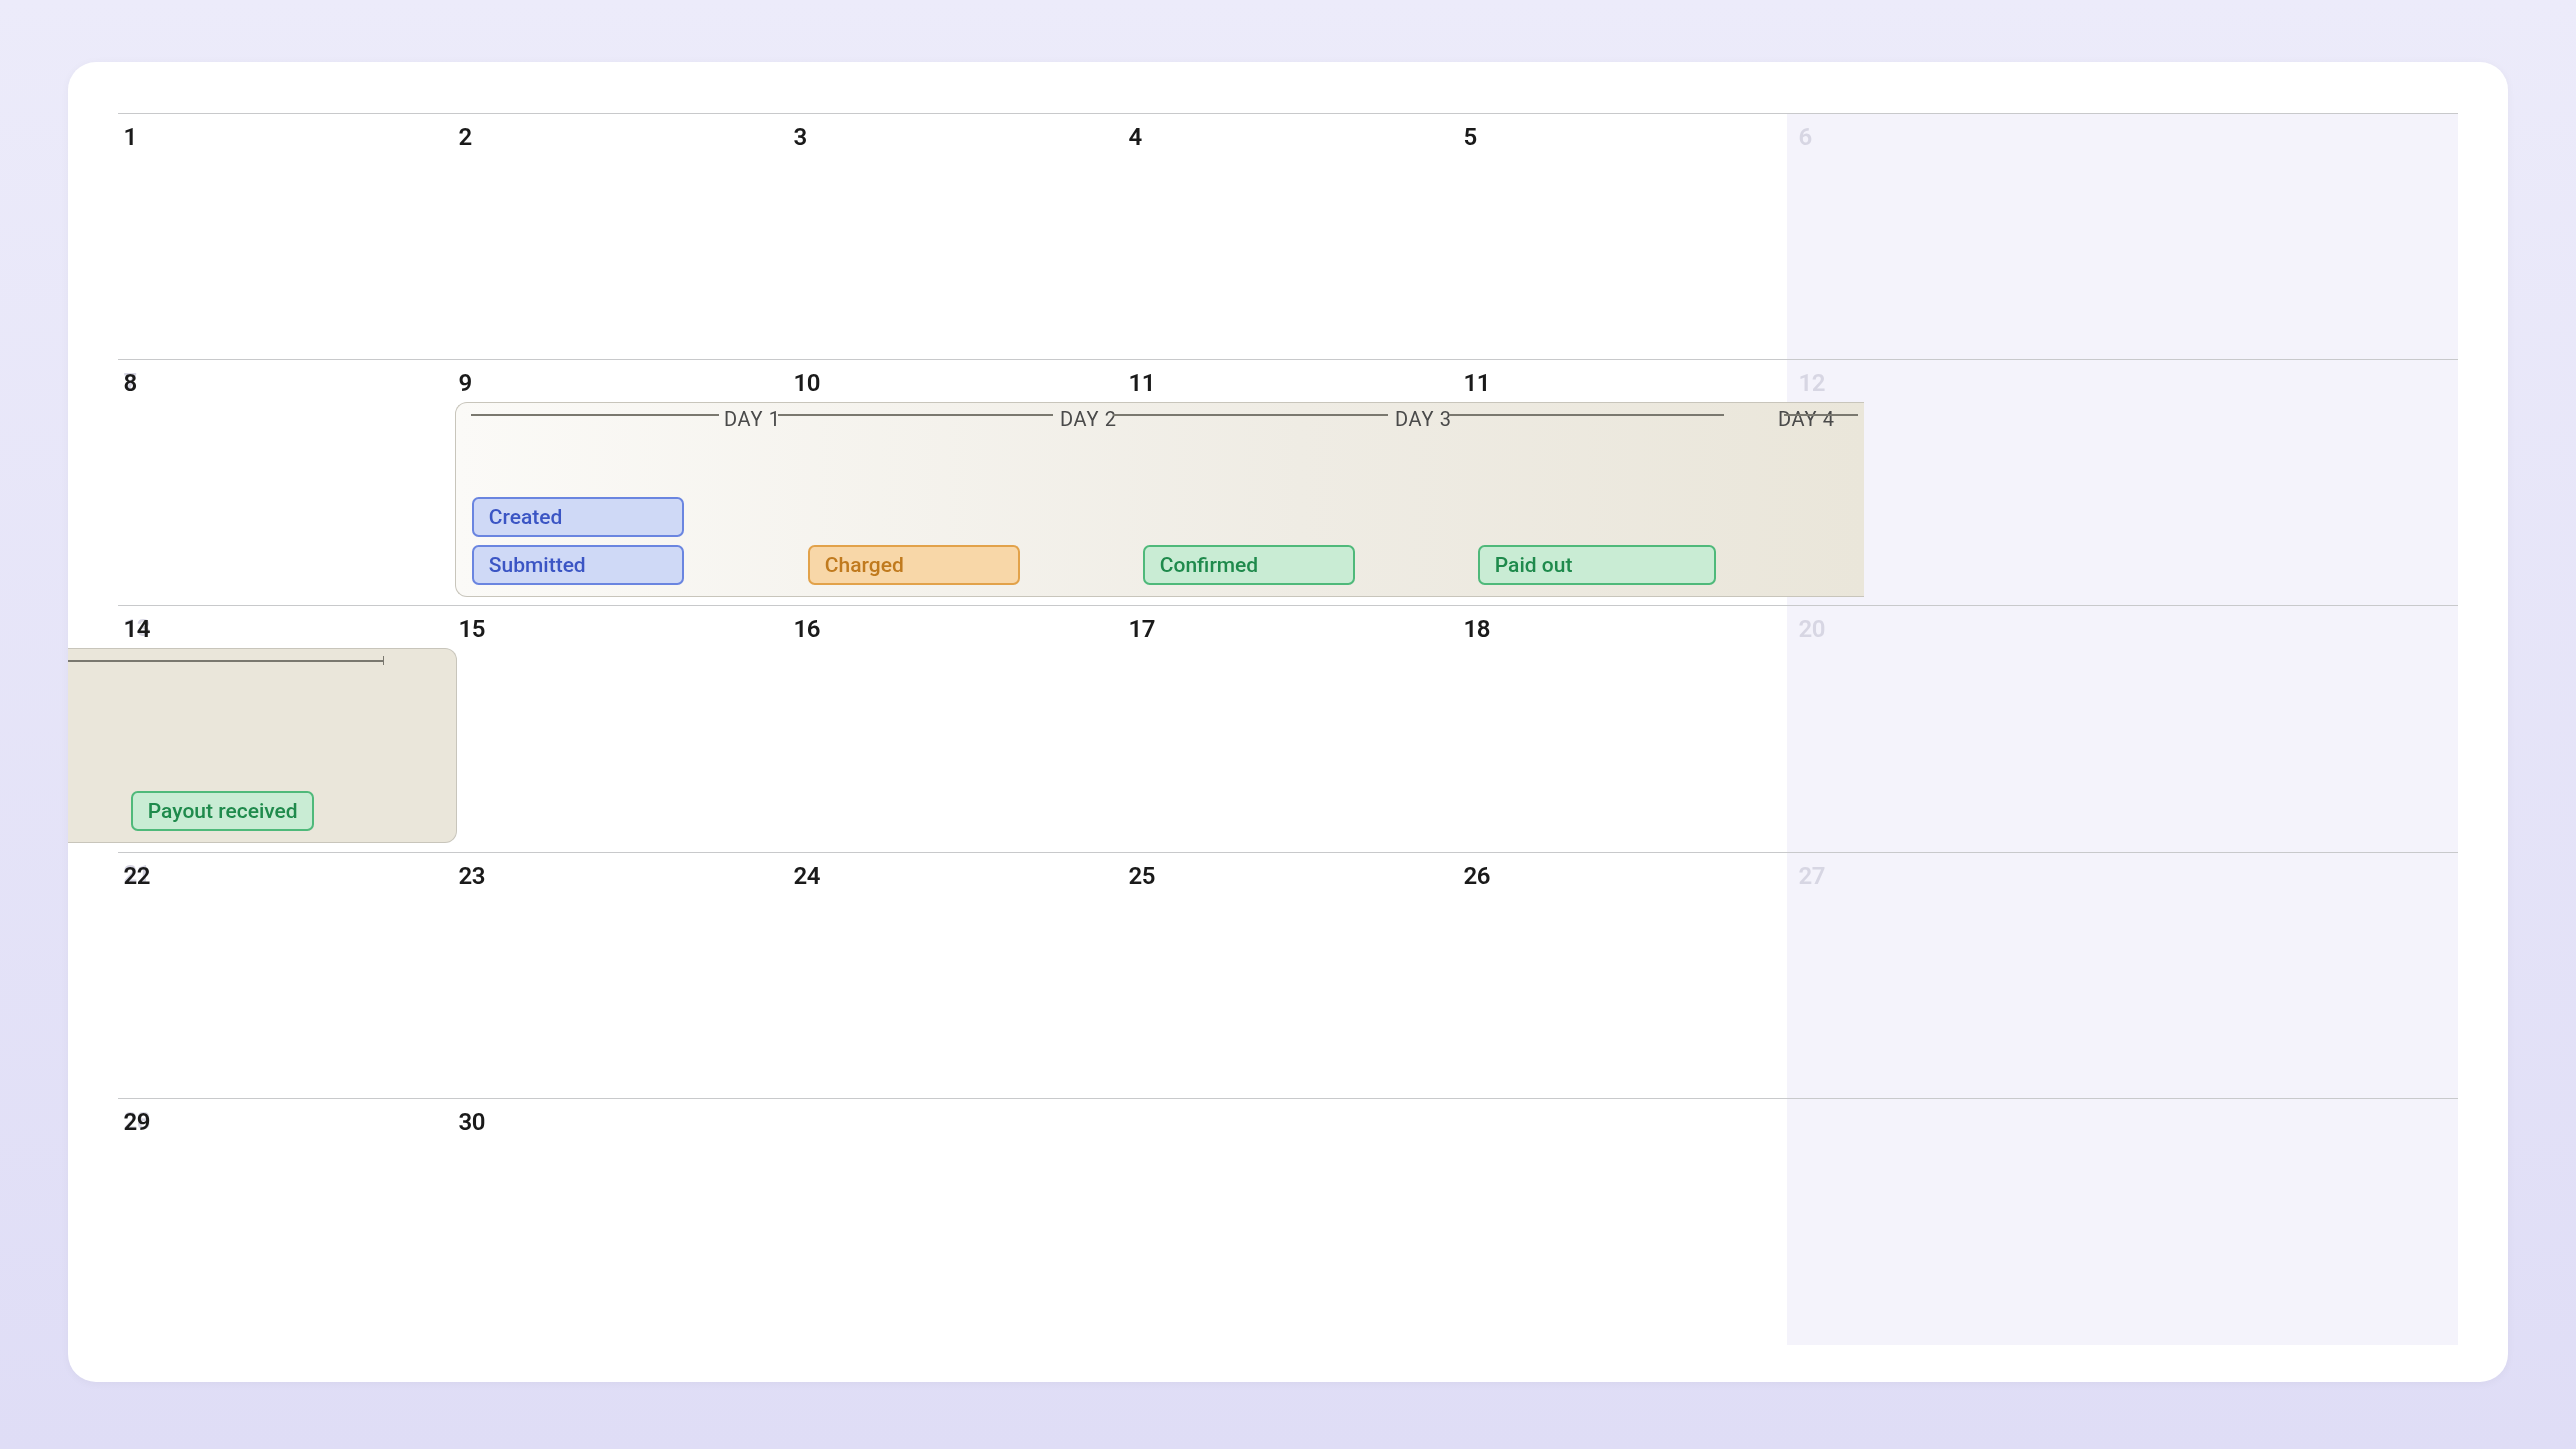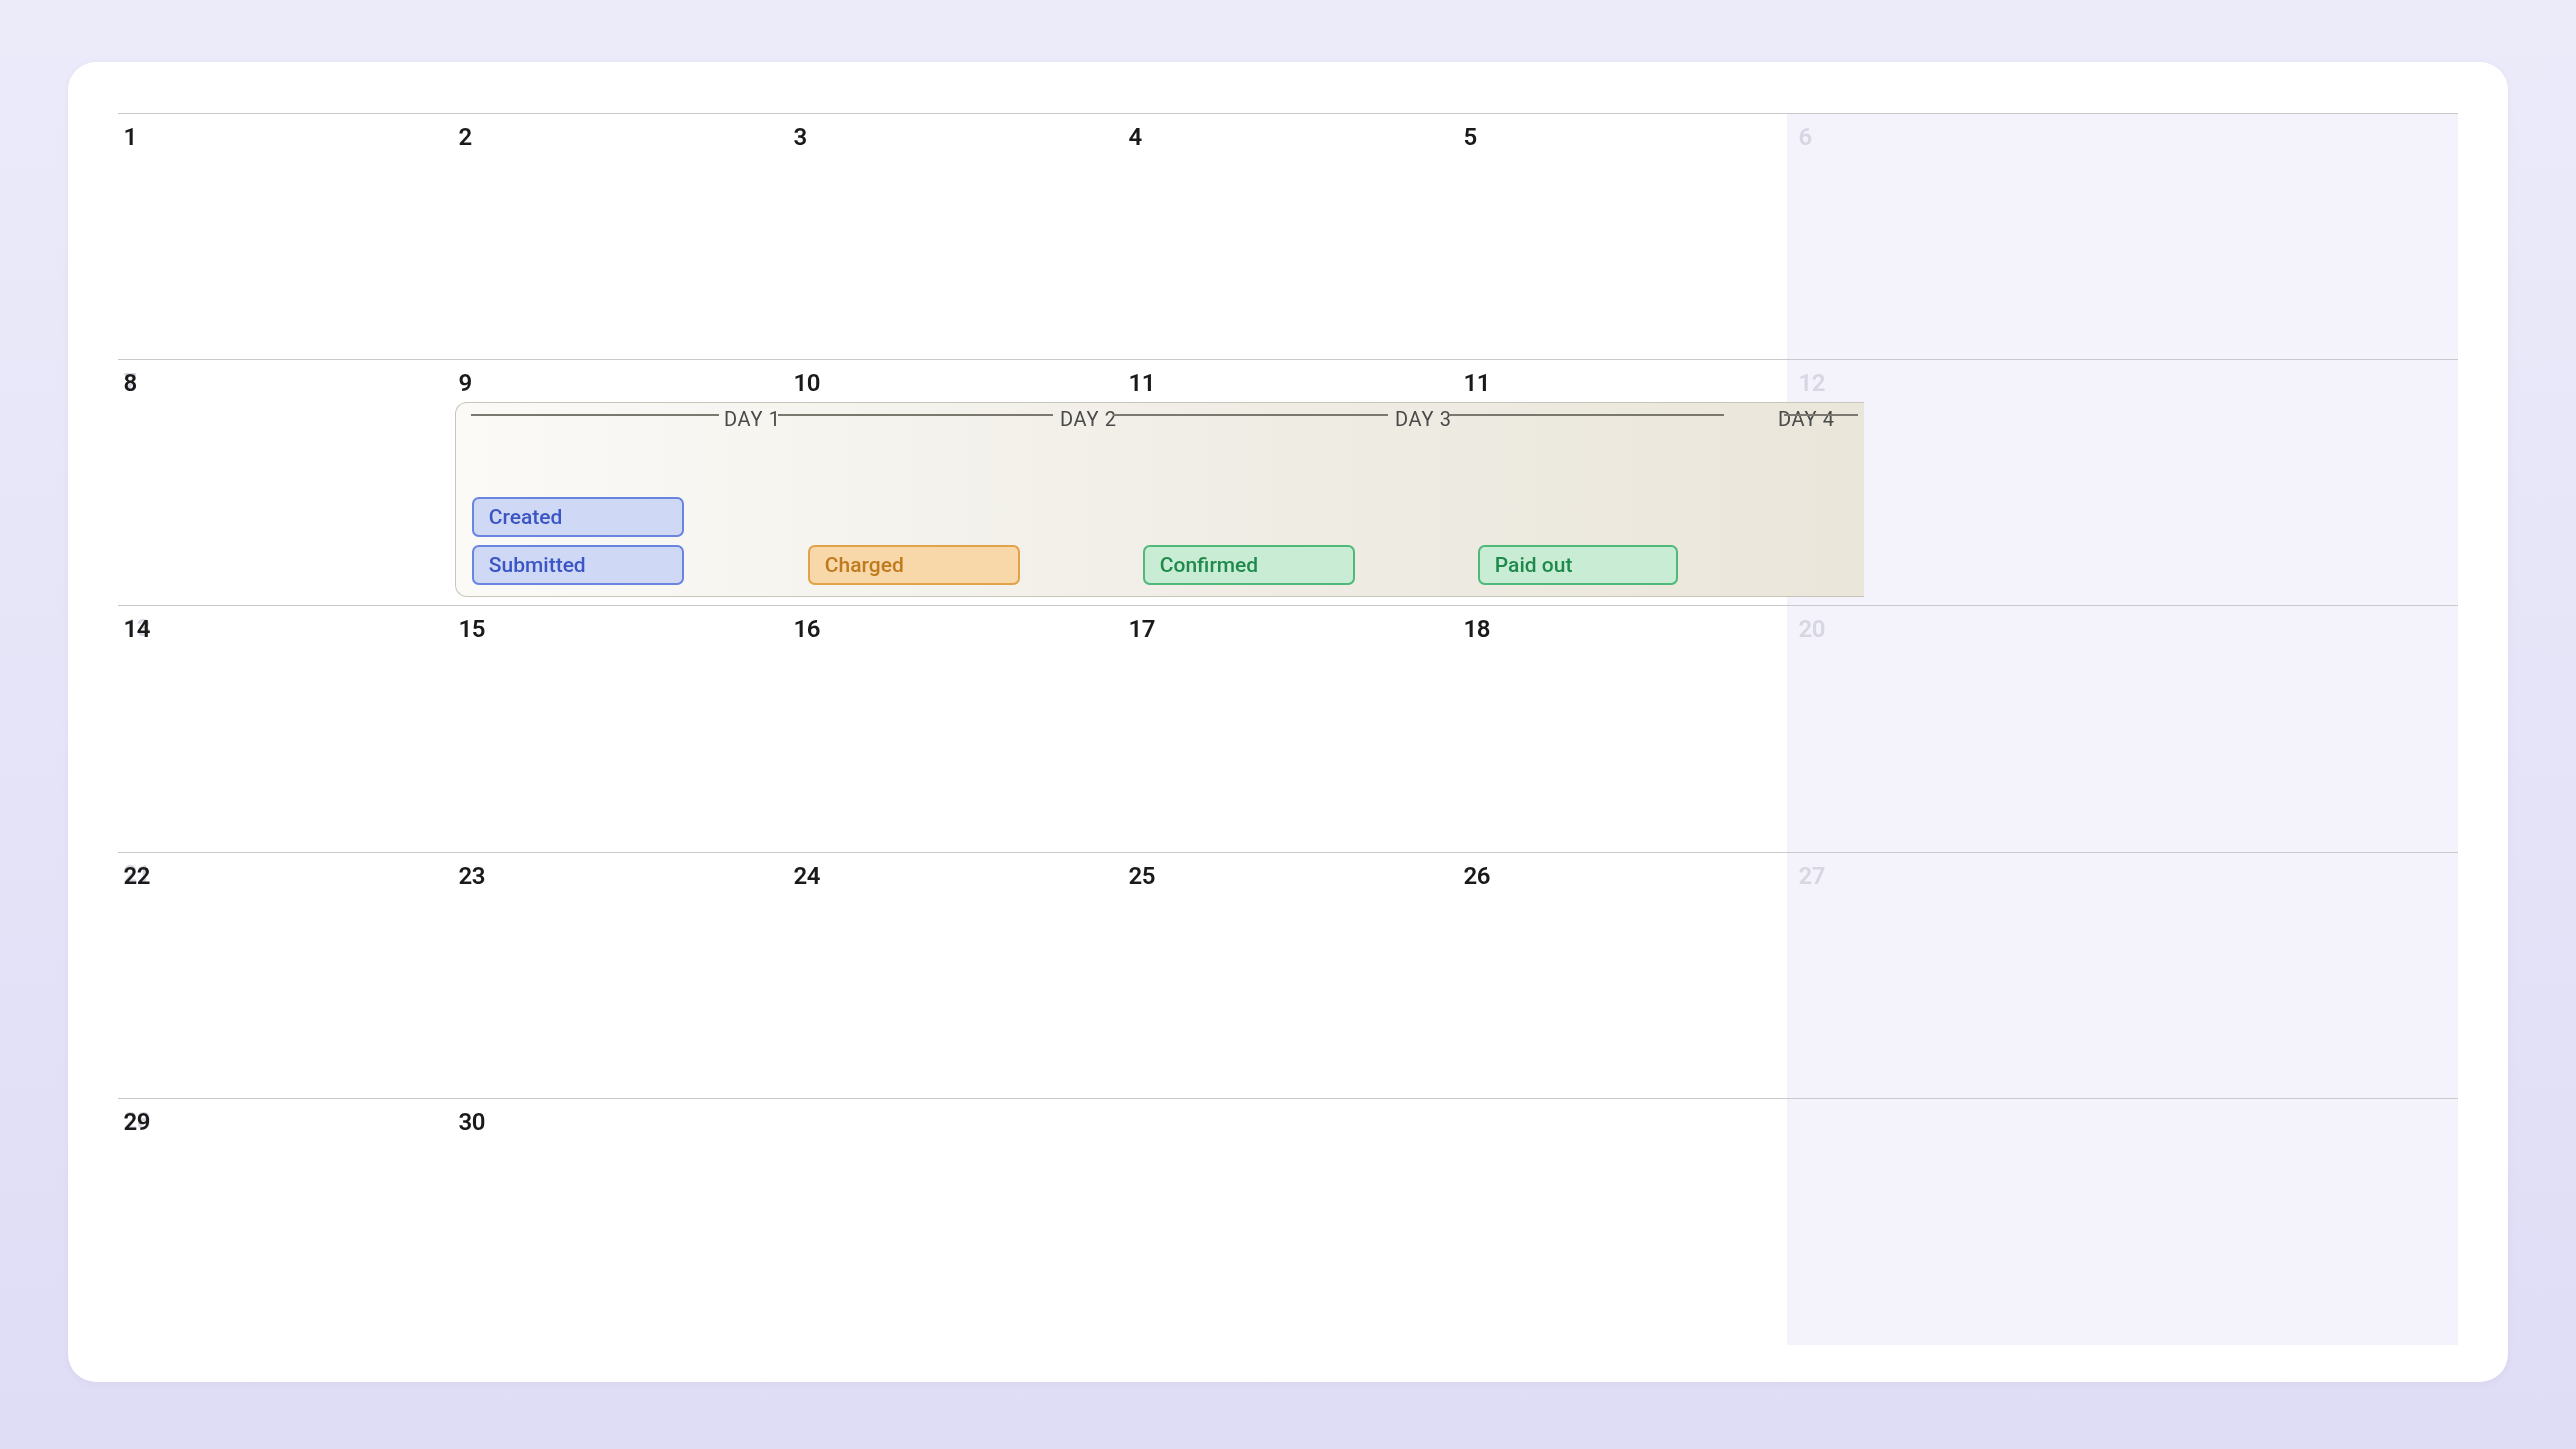--- a/index.html
+++ b/index.html
@@ -142,19 +142,24 @@
       <div class="tick-line" style="left:657px;width:275px;"></div>
       <span class="day-tick-label" style="left:939px;">DAY 3</span>
       <div class="tick-line" style="left:993px;width:275px;"></div>
       <span class="day-tick-label" style="left:1275px;margin-left:47px;">DAY 4</span>
       <div class="tick-line" style="left:1328px;width:74px;"></div>
 
       <div class="badge blue" style="left:16px;  top:94px; width:212px;">Created</div>
       <div class="badge blue" style="left:16px;  top:142px; width:212px;">Submitted</div>
       <div class="badge orange" style="left:352px; top:142px; width:212px;">Charged</div>
       <div class="badge green" style="left:687px;top:142px; width:212px;">Confirmed</div>
-      <div class="badge green" style="left:1022px;top:142px; width:200px;">Paid out</div>
+      <div class="badge green" style="left:1022px;top:142px; width:238px;">Paid out</div>
     </div>
 
+    <div class="activity" style="left:-50px; top:586px; width:389px; height:195px; border-left:none; border-top-left-radius:0; border-bottom-left-radius:0; background:linear-gradient(90deg,#eae6da 0%, #eae6da 100%);">
+      <div class="tick-line" style="left:0;width:315px;"></div>
+      <div style="position:absolute;left:315px;top:6.7px;width:1.3px;height:9.4px;background:#7a786f;"></div>
+      <div class="badge green" style="left:63px; top:142px;">Payout received</div>
+    </div>
 
   </div>
 </div>
 
 
 </body></html>

